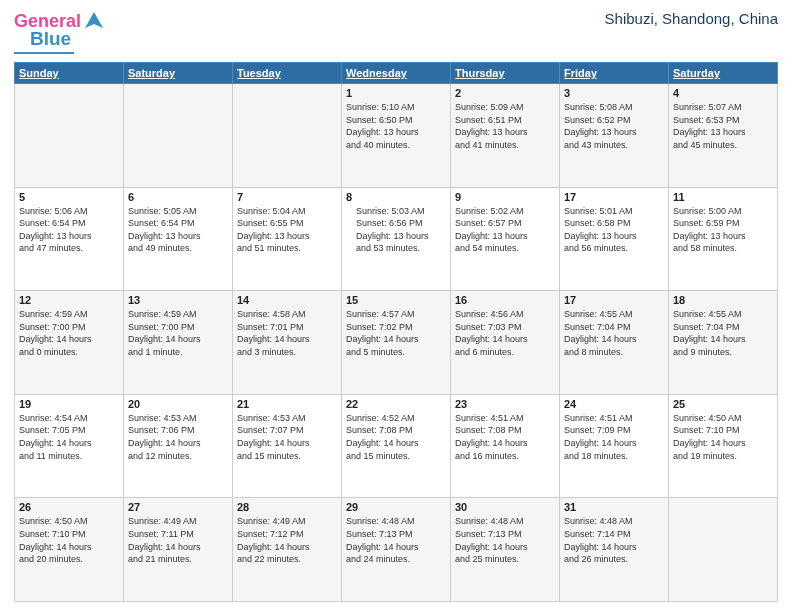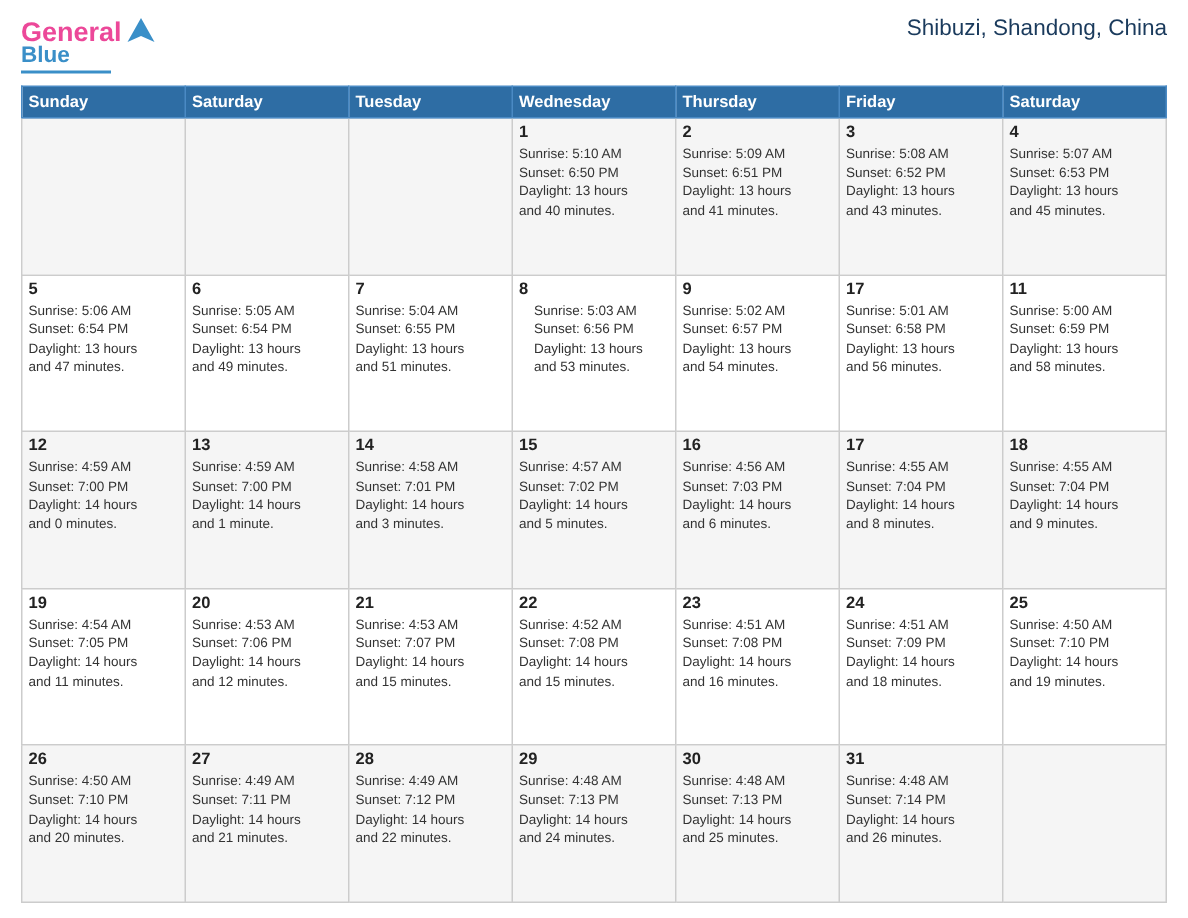--- a/index.html
+++ b/index.html
@@ -58,20 +58,21 @@
       flex: 1;
     }
     thead th {
       background: #2e6da4;
       color: #fff;
       font-size: 11px;
       font-weight: bold;
       padding: 4px 4px;
       text-align: left;
       border: 1px solid #4a8ac4;
+      text-decoration: underline;
     }
     tbody tr td {
       border: 1px solid #ccc;
       vertical-align: top;
       padding: 3px 4px;
       font-size: 9.5px;
       color: #222;
       width: 14.28%;
       height: 88px;
     }
@@ -99,21 +100,21 @@
 <div class="page">
   <div class="header">
     <div class="logo">
       <div style="display:flex;align-items:center;">
         <span style="font-size:18px;font-weight:bold;color:#ec4899;">General</span>
         <svg width="22" height="22" viewBox="0 0 22 22" style="margin-left:2px;">
           <polygon points="11,2 20,18 11,14 2,18" fill="#3a8fc8"></polygon>
         </svg>
       </div>
       <div style="display:flex;align-items:center;margin-top:-4px;margin-left:0;">
-        <span style="font-size:15px;font-weight:bold;color:#3a8fc8;">Blue</span>
+        <span style="font-size:19px;font-weight:bold;color:#3a8fc8;margin-left:16px;">Blue</span>
       </div>
       <div class="logo-line"></div>
     </div>
     <div class="title-block">
       <div class="location">Shibuzi, Shandong, China</div>
     </div>
   </div>
   <div class="calendar">
     <table>
       <thead>

